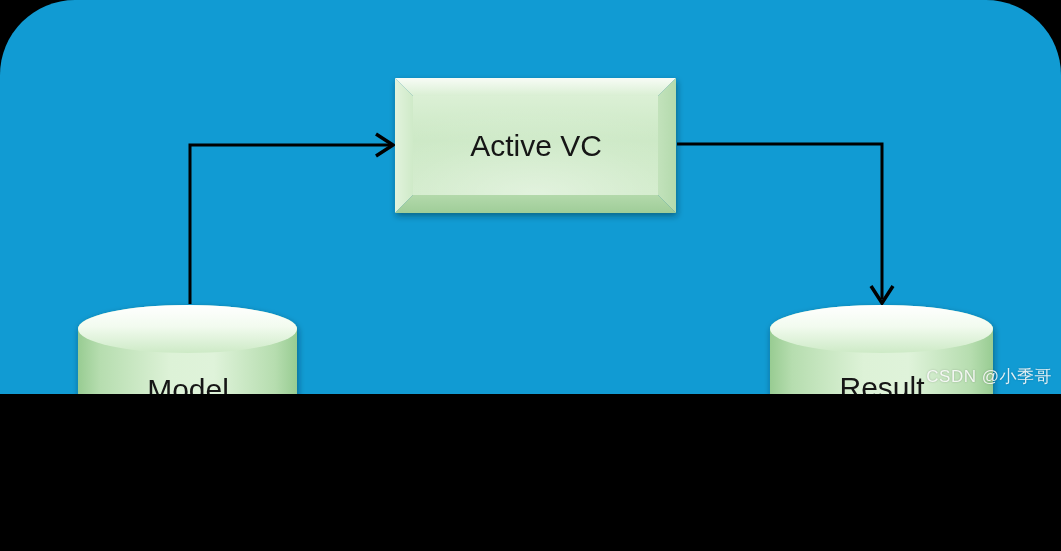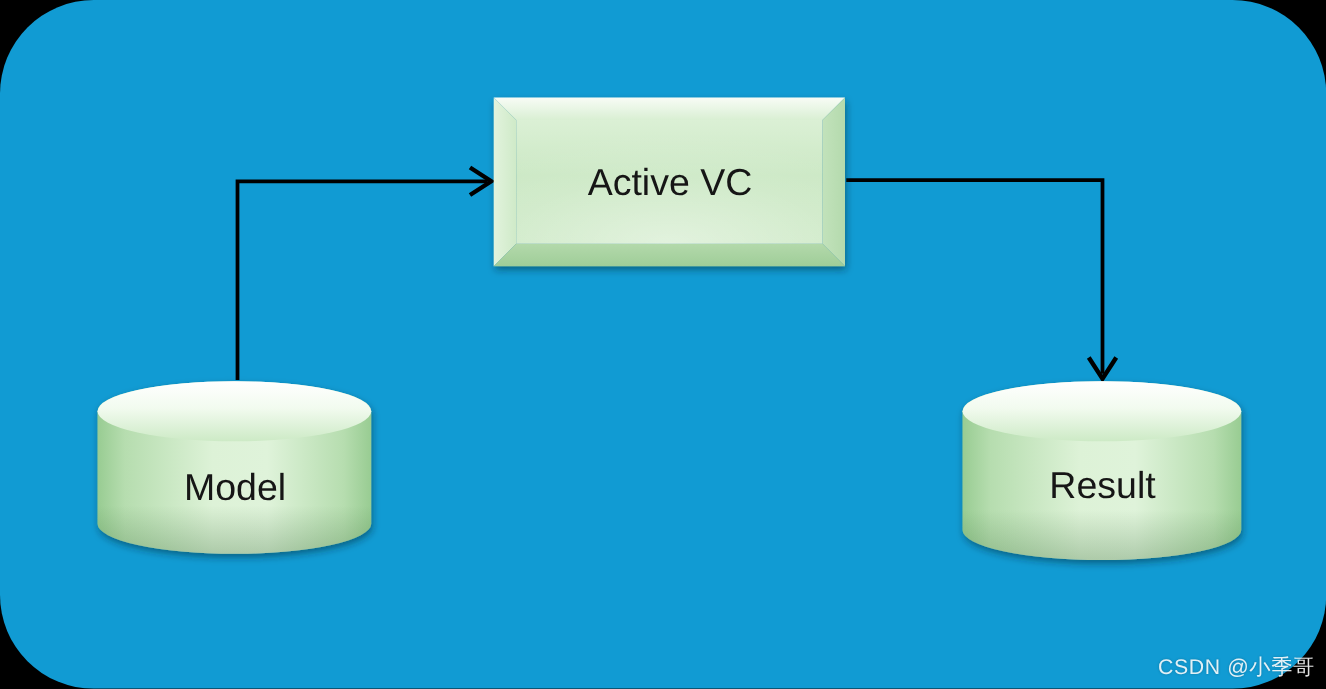--- a/index.html
+++ b/index.html
@@ -4,21 +4,21 @@
 <style>
   html, body {
     margin: 0;
     padding: 0;
     background: #000000;
     font-family: "Liberation Sans", sans-serif;
   }
   .stage {
     position: relative;
     width: 1061px;
-    height: 551px;
+    height: 394px;
     overflow: hidden;
   }
   .stage svg {
     position: absolute;
     top: 0;
     left: 0;
     display: block;
   }
   .node-label {
     font-family: "Liberation Sans", sans-serif;

